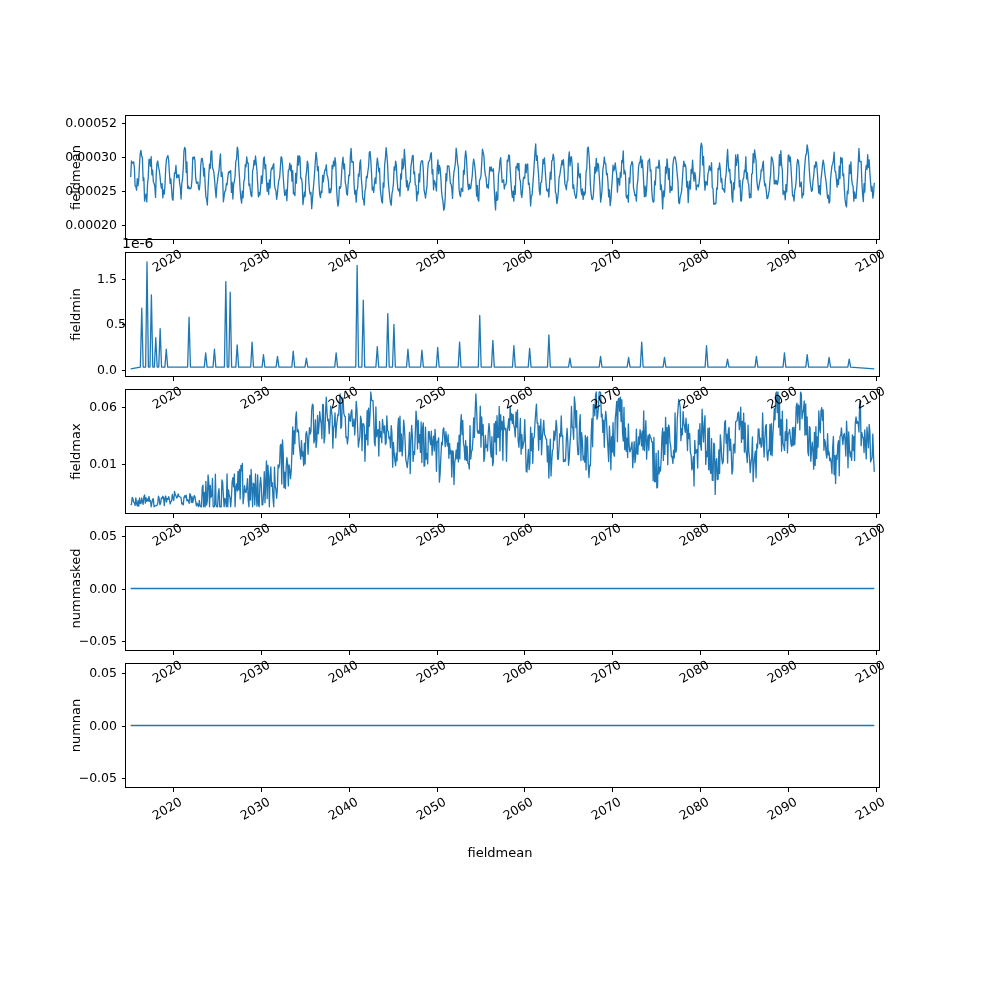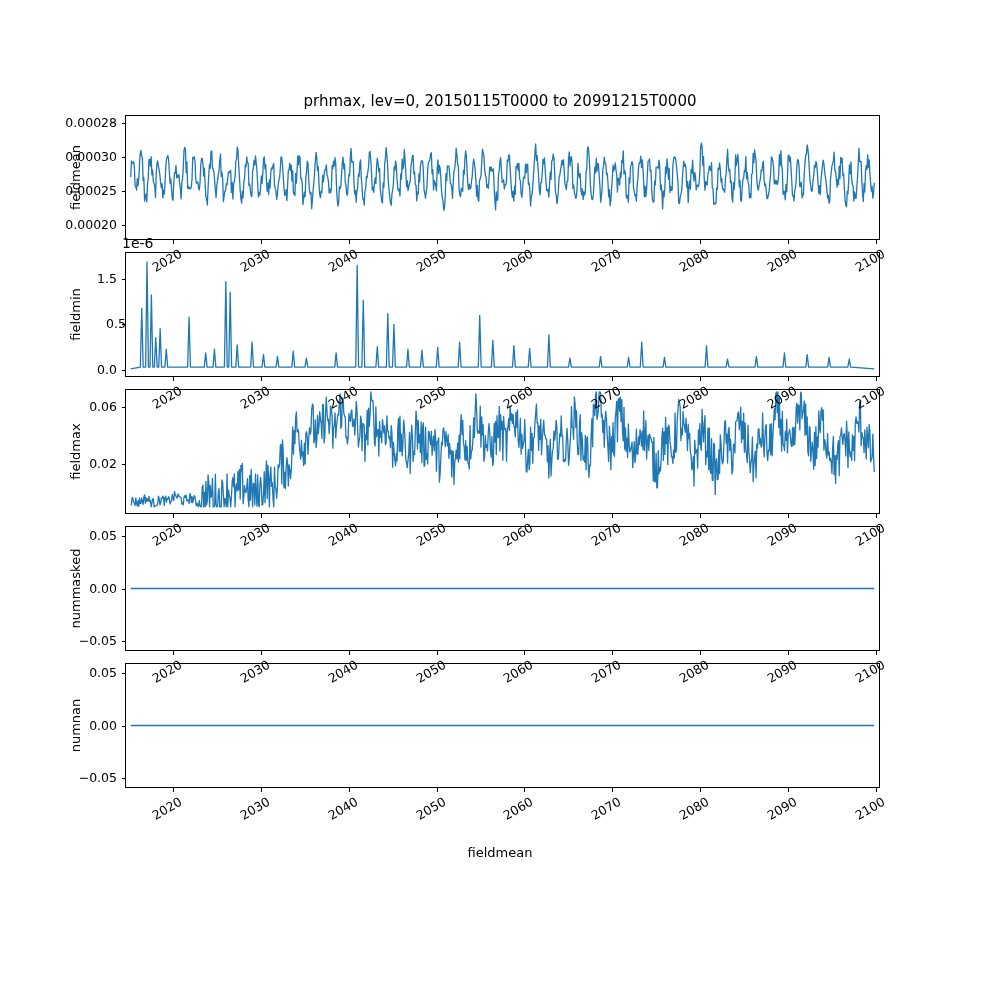--- a/index.html
+++ b/index.html
@@ -61,21 +61,20 @@
     text-align:center;
     width:100%;
     left:0;
   }
 </style>
 </head>
 <body>
 
 <div class="figure">
 
-  <div class="title">prhmax, lev=0, 20150115T0000 to 20991215T0000</div>
 
   <div class="panel" id="panel0" style="left:125px;top:115px;width:755px;height:125px;">
     <svg class="plotsvg" id="svg0" viewBox="0 0 755 125" preserveAspectRatio="none">
         <path d="M4.74 62.03 L5.47 45.63 L6.20 47.59 L6.94 47.87 L7.67 46.67 L8.40 52.15 L9.13 70.85 L9.86 71.65 L10.59 75.34 L11.33 63.55 L12.06 70.75 L12.79 64.79 L13.52 49.56 L14.25 38.53 L14.98 34.93 L15.71 40.53 L16.45 42.33 L17.18 65.72 L17.91 62.76 L18.64 86.57 L19.37 81.32 L20.10 79.36 L20.84 87.27 L21.57 69.59 L22.30 62.69 L23.03 44.18 L23.76 44.20 L24.49 51.07 L25.23 41.31 L25.96 59.73 L26.69 55.02 L27.42 66.85 L28.15 68.42 L28.88 71.63 L29.62 82.79 L30.35 58.19 L31.08 47.89 L31.81 45.71 L32.54 51.54 L33.27 54.94 L34.01 60.39 L34.74 68.18 L35.47 73.24 L36.20 68.75 L36.93 83.24 L37.66 74.98 L38.40 79.26 L39.13 69.32 L39.86 52.09 L40.59 43.83 L41.32 41.78 L42.05 40.12 L42.78 45.40 L43.52 57.59 L44.25 68.45 L44.98 64.01 L45.71 74.50 L46.44 84.21 L47.17 85.69 L47.91 68.18 L48.64 57.72 L49.37 58.20 L50.10 50.12 L50.83 62.95 L51.56 59.82 L52.30 62.23 L53.03 59.70 L53.76 67.98 L54.49 72.69 L55.22 84.43 L55.95 68.46 L56.69 63.39 L57.42 52.68 L58.15 35.24 L58.88 31.99 L59.61 33.58 L60.34 57.43 L61.08 46.68 L61.81 73.51 L62.54 71.21 L63.27 74.05 L64.00 72.96 L64.73 74.02 L65.46 72.32 L66.20 64.08 L66.93 41.97 L67.66 43.55 L68.39 41.44 L69.12 44.91 L69.85 62.68 L70.59 68.19 L71.32 68.18 L72.05 66.96 L72.78 73.73 L73.51 75.06 L74.24 67.60 L74.98 50.15 L75.71 43.24 L76.44 43.02 L77.17 48.29 L77.90 60.99 L78.63 53.05 L79.37 70.03 L80.10 82.19 L80.83 84.58 L81.56 90.47 L82.29 73.58 L83.02 59.54 L83.76 48.95 L84.49 53.13 L85.22 36.36 L85.95 35.43 L86.68 52.32 L87.41 54.29 L88.15 57.44 L88.88 65.77 L89.61 75.06 L90.34 82.93 L91.07 70.64 L91.80 65.68 L92.53 59.25 L93.27 55.61 L94.00 45.55 L94.73 38.46 L95.46 61.49 L96.19 56.96 L96.92 63.49 L97.66 87.14 L98.39 81.55 L99.12 76.32 L99.85 76.13 L100.58 68.82 L101.31 69.97 L102.05 62.46 L102.78 57.29 L103.51 56.26 L104.24 57.78 L104.97 55.45 L105.70 77.63 L106.44 67.38 L107.17 84.38 L107.90 69.60 L108.63 66.56 L109.36 61.27 L110.09 46.10 L110.83 43.87 L111.56 31.70 L112.29 34.39 L113.02 50.35 L113.75 61.88 L114.48 75.08 L115.21 84.09 L115.95 88.56 L116.68 76.33 L117.41 83.10 L118.14 66.60 L118.87 63.98 L119.60 49.37 L120.34 51.78 L121.07 41.52 L121.80 47.97 L122.53 47.71 L123.26 70.65 L123.99 69.02 L124.73 75.90 L125.46 80.99 L126.19 81.79 L126.92 56.03 L127.65 53.40 L128.38 45.21 L129.12 49.68 L129.85 40.61 L130.58 47.72 L131.31 55.93 L132.04 69.11 L132.77 82.16 L133.51 77.77 L134.24 80.49 L134.97 72.92 L135.70 60.98 L136.43 68.40 L137.16 59.25 L137.90 43.54 L138.63 41.57 L139.36 53.67 L140.09 49.54 L140.82 65.29 L141.55 76.53 L142.28 68.12 L143.02 79.86 L143.75 64.86 L144.48 73.15 L145.21 56.76 L145.94 52.74 L146.67 53.88 L147.41 50.09 L148.14 48.46 L148.87 69.66 L149.60 74.07 L150.33 76.06 L151.06 84.65 L151.80 79.22 L152.53 70.54 L153.26 65.09 L153.99 63.10 L154.72 53.19 L155.45 41.44 L156.19 42.16 L156.92 49.66 L157.65 61.75 L158.38 72.43 L159.11 80.63 L159.84 79.99 L160.58 74.93 L161.31 85.98 L162.04 70.25 L162.77 55.27 L163.50 54.47 L164.23 47.84 L164.97 55.67 L165.70 50.06 L166.43 66.20 L167.16 55.66 L167.89 79.05 L168.62 77.95 L169.35 80.95 L170.09 58.26 L170.82 68.23 L171.55 54.27 L172.28 40.47 L173.01 49.85 L173.74 40.42 L174.48 42.18 L175.21 63.59 L175.94 63.26 L176.67 68.16 L177.40 89.99 L178.13 83.89 L178.87 77.51 L179.60 81.90 L180.33 62.09 L181.06 56.52 L181.79 45.80 L182.52 48.68 L183.26 65.78 L183.99 75.89 L184.72 79.46 L185.45 77.68 L186.18 94.20 L186.91 84.78 L187.65 75.60 L188.38 67.32 L189.11 57.15 L189.84 45.94 L190.57 36.98 L191.30 42.83 L192.03 55.61 L192.77 51.55 L193.50 68.91 L194.23 79.61 L194.96 83.00 L195.69 76.27 L196.42 77.88 L197.16 60.24 L197.89 66.88 L198.62 59.57 L199.35 54.68 L200.08 54.96 L200.81 49.69 L201.55 59.83 L202.28 62.05 L203.01 67.00 L203.74 78.23 L204.47 74.02 L205.20 77.88 L205.94 73.27 L206.67 50.22 L207.40 53.41 L208.13 45.89 L208.86 50.84 L209.59 42.40 L210.33 48.88 L211.06 72.05 L211.79 85.00 L212.52 91.61 L213.25 87.20 L213.98 71.69 L214.72 73.61 L215.45 71.36 L216.18 58.02 L216.91 47.59 L217.64 41.85 L218.37 53.74 L219.10 48.77 L219.84 67.52 L220.57 70.72 L221.30 79.29 L222.03 80.45 L222.76 68.58 L223.49 59.87 L224.23 60.54 L224.96 41.06 L225.69 32.91 L226.42 47.07 L227.15 46.23 L227.88 46.49 L228.62 68.43 L229.35 79.28 L230.08 75.50 L230.81 87.51 L231.54 75.94 L232.27 73.09 L233.01 59.17 L233.74 61.40 L234.47 47.95 L235.20 44.64 L235.93 63.06 L236.66 72.03 L237.40 84.33 L238.13 84.30 L238.86 90.62 L239.59 76.26 L240.32 73.23 L241.05 61.30 L241.78 62.91 L242.52 56.27 L243.25 51.21 L243.98 36.91 L244.71 36.09 L245.44 44.69 L246.17 57.81 L246.91 75.25 L247.64 72.20 L248.37 77.63 L249.10 68.33 L249.83 62.98 L250.56 68.78 L251.30 50.50 L252.03 42.84 L252.76 48.58 L253.49 56.69 L254.22 53.11 L254.95 74.14 L255.69 80.62 L256.42 86.89 L257.15 88.47 L257.88 67.92 L258.61 72.48 L259.34 49.58 L260.08 42.74 L260.81 32.06 L261.54 39.55 L262.27 49.62 L263.00 66.35 L263.73 74.69 L264.47 82.44 L265.20 88.24 L265.93 90.78 L266.66 79.16 L267.39 75.10 L268.12 68.85 L268.85 51.81 L269.59 55.26 L270.32 45.82 L271.05 50.03 L271.78 64.48 L272.51 74.02 L273.24 76.09 L273.98 74.16 L274.71 81.40 L275.44 58.88 L276.17 64.07 L276.90 43.63 L277.63 54.07 L278.37 50.18 L279.10 34.04 L279.83 44.66 L280.56 58.31 L281.29 71.93 L282.02 65.73 L282.76 75.82 L283.49 72.89 L284.22 68.12 L284.95 67.37 L285.68 51.42 L286.41 46.45 L287.15 40.60 L287.88 39.97 L288.61 58.83 L289.34 56.89 L290.07 70.04 L290.80 70.41 L291.53 86.27 L292.27 77.09 L293.00 79.31 L293.73 58.80 L294.46 66.84 L295.19 51.24 L295.92 46.42 L296.66 45.32 L297.39 45.92 L298.12 55.35 L298.85 75.37 L299.58 78.75 L300.31 83.38 L301.05 76.91 L301.78 71.59 L302.51 54.50 L303.24 47.26 L303.97 45.91 L304.70 44.37 L305.44 38.58 L306.17 37.37 L306.90 58.69 L307.63 54.54 L308.36 75.05 L309.09 65.55 L309.83 67.28 L310.56 71.02 L311.29 76.12 L312.02 53.49 L312.75 44.59 L313.48 58.72 L314.22 50.29 L314.95 53.12 L315.68 62.72 L316.41 76.54 L317.14 83.06 L317.87 87.26 L318.60 95.80 L319.34 93.41 L320.07 82.67 L320.80 58.70 L321.53 65.84 L322.26 50.73 L322.99 51.12 L323.73 50.83 L324.46 57.98 L325.19 68.11 L325.92 69.17 L326.65 73.24 L327.38 83.78 L328.12 65.68 L328.85 56.64 L329.58 53.13 L330.31 46.82 L331.04 32.79 L331.77 39.28 L332.51 48.50 L333.24 52.37 L333.97 74.58 L334.70 80.04 L335.43 81.94 L336.16 73.29 L336.90 75.66 L337.63 76.47 L338.36 55.34 L339.09 59.28 L339.82 43.21 L340.55 35.51 L341.28 40.96 L342.02 55.57 L342.75 69.20 L343.48 74.90 L344.21 69.25 L344.94 74.02 L345.67 73.33 L346.41 66.82 L347.14 61.19 L347.87 49.51 L348.60 43.80 L349.33 48.10 L350.06 54.33 L350.80 64.93 L351.53 81.46 L352.26 70.47 L352.99 85.14 L353.72 86.52 L354.45 65.54 L355.19 63.90 L355.92 60.94 L356.65 48.17 L357.38 33.81 L358.11 36.98 L358.84 40.30 L359.58 53.96 L360.31 60.06 L361.04 62.59 L361.77 72.40 L362.50 69.89 L363.23 73.49 L363.97 63.70 L364.70 51.96 L365.43 55.76 L366.16 51.68 L366.89 56.09 L367.62 56.04 L368.35 53.63 L369.09 71.39 L369.82 85.63 L370.55 95.44 L371.28 77.24 L372.01 85.71 L372.74 84.85 L373.48 59.95 L374.21 55.65 L374.94 45.76 L375.67 42.26 L376.40 54.83 L377.13 67.51 L377.87 66.08 L378.60 64.90 L379.33 74.19 L380.06 70.10 L380.79 69.94 L381.52 66.33 L382.26 44.80 L382.99 46.46 L383.72 39.61 L384.45 40.07 L385.18 54.35 L385.91 66.18 L386.65 76.70 L387.38 82.66 L388.11 76.26 L388.84 86.57 L389.57 71.36 L390.30 79.53 L391.03 51.43 L391.77 52.67 L392.50 48.05 L393.23 55.15 L393.96 48.14 L394.69 63.86 L395.42 66.02 L396.16 79.03 L396.89 82.71 L397.62 74.73 L398.35 63.89 L399.08 61.99 L399.81 63.35 L400.55 48.98 L401.28 57.64 L402.01 49.45 L402.74 48.78 L403.47 69.38 L404.20 67.92 L404.94 76.18 L405.67 91.35 L406.40 81.48 L407.13 80.43 L407.86 70.76 L408.59 60.33 L409.33 48.10 L410.06 36.67 L410.79 28.44 L411.52 45.08 L412.25 40.20 L412.98 50.94 L413.72 60.86 L414.45 76.07 L415.18 80.23 L415.91 67.70 L416.64 67.32 L417.37 57.68 L418.10 44.21 L418.84 48.51 L419.57 42.58 L420.30 54.96 L421.03 66.02 L421.76 75.45 L422.49 76.19 L423.23 74.31 L423.96 82.39 L424.69 68.54 L425.42 56.95 L426.15 64.32 L426.88 45.59 L427.62 44.83 L428.35 38.66 L429.08 42.84 L429.81 57.90 L430.54 77.30 L431.27 79.38 L432.01 88.94 L432.74 84.82 L433.47 77.01 L434.20 62.98 L434.93 60.20 L435.66 55.07 L436.40 50.29 L437.13 45.04 L437.86 49.58 L438.59 44.28 L439.32 55.00 L440.05 69.00 L440.78 71.20 L441.52 74.92 L442.25 66.43 L442.98 65.84 L443.71 43.98 L444.44 36.45 L445.17 50.71 L445.91 42.31 L446.64 41.46 L447.37 50.30 L448.10 73.52 L448.83 70.05 L449.56 77.35 L450.30 80.64 L451.03 83.79 L451.76 81.25 L452.49 69.19 L453.22 47.97 L453.95 58.98 L454.69 62.62 L455.42 58.60 L456.15 74.76 L456.88 79.82 L457.61 74.07 L458.34 84.72 L459.08 77.07 L459.81 80.47 L460.54 77.77 L461.27 57.15 L462.00 53.34 L462.73 32.92 L463.47 31.55 L464.20 38.94 L464.93 51.63 L465.66 70.55 L466.39 79.64 L467.12 84.63 L467.85 85.04 L468.59 80.41 L469.32 67.24 L470.05 51.92 L470.78 57.93 L471.51 43.10 L472.24 56.11 L472.98 48.09 L473.71 49.20 L474.44 60.00 L475.17 70.95 L475.90 87.53 L476.63 82.23 L477.37 73.80 L478.10 54.73 L478.83 50.41 L479.56 41.82 L480.29 47.88 L481.02 48.29 L481.76 59.52 L482.49 58.28 L483.22 67.09 L483.95 82.23 L484.68 74.89 L485.41 91.01 L486.15 85.87 L486.88 73.67 L487.61 63.78 L488.34 50.01 L489.07 55.73 L489.80 53.41 L490.53 47.64 L491.27 54.56 L492.00 59.50 L492.73 77.38 L493.46 63.23 L494.19 63.87 L494.92 70.26 L495.66 57.21 L496.39 62.15 L497.12 45.10 L497.85 47.40 L498.58 35.45 L499.31 58.93 L500.05 55.16 L500.78 58.34 L501.51 81.57 L502.24 83.49 L502.97 80.38 L503.70 87.52 L504.44 62.84 L505.17 68.18 L505.90 51.49 L506.63 48.99 L507.36 46.25 L508.09 48.82 L508.83 72.78 L509.56 76.69 L510.29 80.99 L511.02 79.84 L511.75 86.49 L512.48 71.02 L513.22 64.66 L513.95 51.46 L514.68 47.59 L515.41 47.14 L516.14 40.72 L516.87 52.54 L517.60 44.56 L518.34 53.72 L519.07 67.78 L519.80 82.05 L520.53 71.40 L521.26 81.80 L521.99 74.74 L522.73 59.61 L523.46 45.85 L524.19 45.44 L524.92 43.64 L525.65 56.03 L526.38 54.92 L527.12 74.88 L527.85 84.48 L528.58 87.57 L529.31 86.92 L530.04 66.13 L530.77 70.07 L531.51 52.06 L532.24 52.04 L532.97 52.00 L533.70 53.12 L534.43 44.84 L535.16 51.89 L535.90 74.74 L536.63 69.95 L537.36 78.08 L538.09 94.45 L538.82 76.04 L539.55 82.08 L540.28 73.95 L541.02 51.70 L541.75 58.16 L542.48 43.49 L543.21 52.22 L543.94 64.26 L544.67 53.33 L545.41 77.82 L546.14 71.42 L546.87 75.54 L547.60 75.22 L548.33 50.37 L549.06 44.13 L549.80 41.61 L550.53 41.49 L551.26 45.28 L551.99 50.57 L552.72 59.83 L553.45 67.36 L554.19 87.76 L554.92 89.08 L555.65 82.49 L556.38 79.72 L557.11 76.07 L557.84 64.76 L558.58 52.84 L559.31 45.81 L560.04 51.28 L560.77 49.23 L561.50 53.44 L562.23 72.32 L562.97 66.45 L563.70 88.10 L564.43 72.74 L565.16 66.19 L565.89 74.23 L566.62 54.30 L567.35 58.19 L568.09 44.82 L568.82 58.77 L569.55 66.23 L570.28 57.36 L571.01 61.25 L571.74 75.11 L572.48 70.61 L573.21 70.11 L573.94 72.02 L574.67 67.40 L575.40 57.45 L576.13 32.12 L576.87 27.64 L577.60 30.92 L578.33 50.01 L579.06 41.00 L579.79 63.90 L580.52 75.29 L581.26 66.49 L581.99 68.53 L582.72 70.28 L583.45 59.12 L584.18 56.34 L584.91 50.63 L585.65 54.40 L586.38 55.40 L587.11 47.45 L587.84 72.73 L588.57 73.62 L589.30 89.74 L590.03 88.67 L590.77 89.41 L591.50 88.66 L592.23 73.42 L592.96 74.33 L593.69 53.15 L594.42 54.57 L595.16 47.73 L595.89 54.31 L596.62 67.15 L597.35 63.53 L598.08 74.40 L598.81 73.77 L599.55 75.88 L600.28 77.57 L601.01 64.17 L601.74 58.59 L602.47 44.58 L603.20 33.99 L603.94 50.56 L604.67 56.48 L605.40 54.34 L606.13 67.88 L606.86 65.99 L607.59 83.34 L608.33 87.51 L609.06 67.85 L609.79 74.87 L610.52 63.11 L611.25 39.44 L611.98 50.10 L612.72 44.80 L613.45 39.05 L614.18 49.51 L614.91 72.07 L615.64 65.33 L616.37 86.18 L617.10 86.39 L617.84 72.71 L618.57 64.35 L619.30 62.96 L620.03 55.20 L620.76 56.68 L621.49 41.41 L622.23 63.98 L622.96 57.50 L623.69 67.23 L624.42 70.01 L625.15 83.11 L625.88 79.14 L626.62 83.01 L627.35 58.98 L628.08 58.50 L628.81 38.23 L629.54 47.53 L630.27 34.33 L631.01 40.70 L631.74 45.65 L632.47 64.94 L633.20 71.99 L633.93 75.43 L634.66 71.33 L635.40 66.69 L636.13 63.51 L636.86 54.83 L637.59 55.63 L638.32 49.53 L639.05 45.84 L639.79 64.92 L640.52 70.97 L641.25 69.07 L641.98 76.13 L642.71 84.03 L643.44 83.45 L644.17 79.74 L644.91 75.63 L645.64 66.05 L646.37 59.09 L647.10 41.60 L647.83 42.73 L648.56 45.87 L649.30 51.96 L650.03 69.07 L650.76 65.25 L651.49 69.02 L652.22 65.75 L652.95 69.77 L653.69 67.06 L654.42 59.70 L655.15 39.24 L655.88 50.35 L656.61 35.29 L657.34 49.71 L658.08 55.09 L658.81 79.87 L659.54 76.04 L660.27 77.01 L661.00 85.18 L661.73 69.63 L662.47 77.06 L663.20 62.53 L663.93 40.61 L664.66 39.63 L665.39 46.33 L666.12 41.69 L666.85 54.25 L667.59 67.26 L668.32 81.17 L669.05 80.75 L669.78 86.38 L670.51 75.88 L671.24 72.91 L671.98 65.33 L672.71 49.37 L673.44 44.17 L674.17 45.52 L674.90 51.99 L675.63 71.87 L676.37 70.93 L677.10 67.18 L677.83 83.25 L678.56 78.72 L679.29 80.37 L680.02 58.33 L680.76 48.29 L681.49 39.74 L682.22 38.71 L682.95 29.28 L683.68 33.54 L684.41 40.85 L685.15 54.89 L685.88 66.17 L686.61 71.70 L687.34 76.50 L688.07 75.82 L688.80 66.21 L689.54 60.94 L690.27 50.26 L691.00 52.64 L691.73 46.27 L692.46 47.92 L693.19 57.22 L693.92 68.94 L694.66 78.50 L695.39 70.66 L696.12 79.96 L696.85 64.19 L697.58 58.01 L698.31 49.90 L699.05 44.76 L699.78 48.83 L700.51 56.61 L701.24 61.78 L701.97 67.19 L702.70 74.90 L703.44 83.41 L704.17 80.37 L704.90 88.62 L705.63 86.93 L706.36 65.10 L707.09 57.22 L707.83 50.55 L708.56 49.00 L709.29 44.89 L710.02 36.63 L710.75 55.95 L711.48 56.16 L712.22 63.88 L712.95 72.29 L713.68 64.15 L714.41 69.62 L715.14 51.06 L715.87 63.55 L716.60 41.97 L717.34 47.41 L718.07 42.89 L718.80 60.72 L719.53 58.76 L720.26 74.01 L720.99 85.01 L721.73 90.70 L722.46 92.27 L723.19 76.29 L723.92 78.95 L724.65 64.81 L725.38 49.66 L726.12 58.42 L726.85 46.63 L727.58 64.07 L728.31 69.68 L729.04 71.38 L729.77 86.53 L730.51 77.23 L731.24 83.33 L731.97 83.75 L732.70 73.28 L733.43 63.33 L734.16 48.72 L734.90 32.99 L735.63 46.18 L736.36 46.55 L737.09 46.14 L737.82 67.04 L738.55 79.77 L739.29 86.94 L740.02 68.76 L740.75 77.33 L741.48 56.43 L742.21 50.32 L742.94 54.26 L743.67 39.40 L744.41 52.20 L745.14 44.57 L745.87 58.14 L746.60 67.94 L747.33 76.29 L748.06 71.46 L748.80 83.45 L749.53 79.12 L750.26 67.88" fill="none" stroke="#1f77b4" stroke-width="1.3" vector-effect="non-scaling-stroke" stroke-linejoin="round"></path>
       </svg>
   </div>
   <div class="ylabel" style="left:-5px;top:170px;width:160px;">fieldmean</div>
 
   <div class="panel" id="panel1" style="left:125px;top:252px;width:755px;height:125px;">
     <svg class="plotsvg" id="svg1" viewBox="0 0 755 125" preserveAspectRatio="none">
@@ -109,29 +108,29 @@
   <div class="xlabel" style="top:845px;">fieldmean</div>
 
   <div id="decor">
       <div class="ytickmark" style="left: 121.5px; top: 225.054px;"></div>
       <div class="ytick" style="left: 7px; width: 110px; top: 217.054px;">0.00020</div>
       <div class="ytickmark" style="left: 121.5px; top: 191.087px;"></div>
       <div class="ytick" style="left: 7px; width: 110px; top: 183.087px;">0.00025</div>
       <div class="ytickmark" style="left: 121.5px; top: 157.12px;"></div>
       <div class="ytick" style="left: 7px; width: 110px; top: 149.12px;">0.00030</div>
       <div class="ytickmark" style="left: 121.5px; top: 123.152px;"></div>
-      <div class="ytick" style="left: 7px; width: 110px; top: 115.152px;">0.00028</div>
+      <div class="ytick" style="left: 7px; width: 110px; top: 115.152px;">0.00052</div>
       <div class="ytickmark" style="left: 121.5px; top: 369.754px;"></div>
       <div class="ytick" style="left: 7px; width: 110px; top: 361.754px;">0.0</div>
       <div class="ytickmark" style="left: 121.5px; top: 324.464px;"></div>
       <div class="ytick" style="left: 16px; width: 110px; top: 316.464px;">0.5</div>
       <div class="ytickmark" style="left: 121.5px; top: 279.174px;"></div>
       <div class="ytick" style="left: 7px; width: 110px; top: 271.174px;">1.5</div>
       <div class="ytickmark" style="left: 121.5px; top: 464.461px;"></div>
-      <div class="ytick" style="left: 7px; width: 110px; top: 456.461px;">0.02</div>
+      <div class="ytick" style="left: 7px; width: 110px; top: 456.461px;">0.01</div>
       <div class="ytickmark" style="left: 121.5px; top: 406.857px;"></div>
       <div class="ytick" style="left: 7px; width: 110px; top: 398.857px;">0.06</div>
       <div class="ytickmark" style="left: 121.5px; top: 640.583px;"></div>
       <div class="ytick" style="left: 7px; width: 110px; top: 632.583px;">−0.05</div>
       <div class="ytickmark" style="left: 121.5px; top: 588.5px;"></div>
       <div class="ytick" style="left: 7px; width: 110px; top: 580.5px;">0.00</div>
       <div class="ytickmark" style="left: 121.5px; top: 536.417px;"></div>
       <div class="ytick" style="left: 7px; width: 110px; top: 528.417px;">0.05</div>
       <div class="ytickmark" style="left: 121.5px; top: 777.583px;"></div>
       <div class="ytick" style="left: 7px; width: 110px; top: 769.583px;">−0.05</div>

